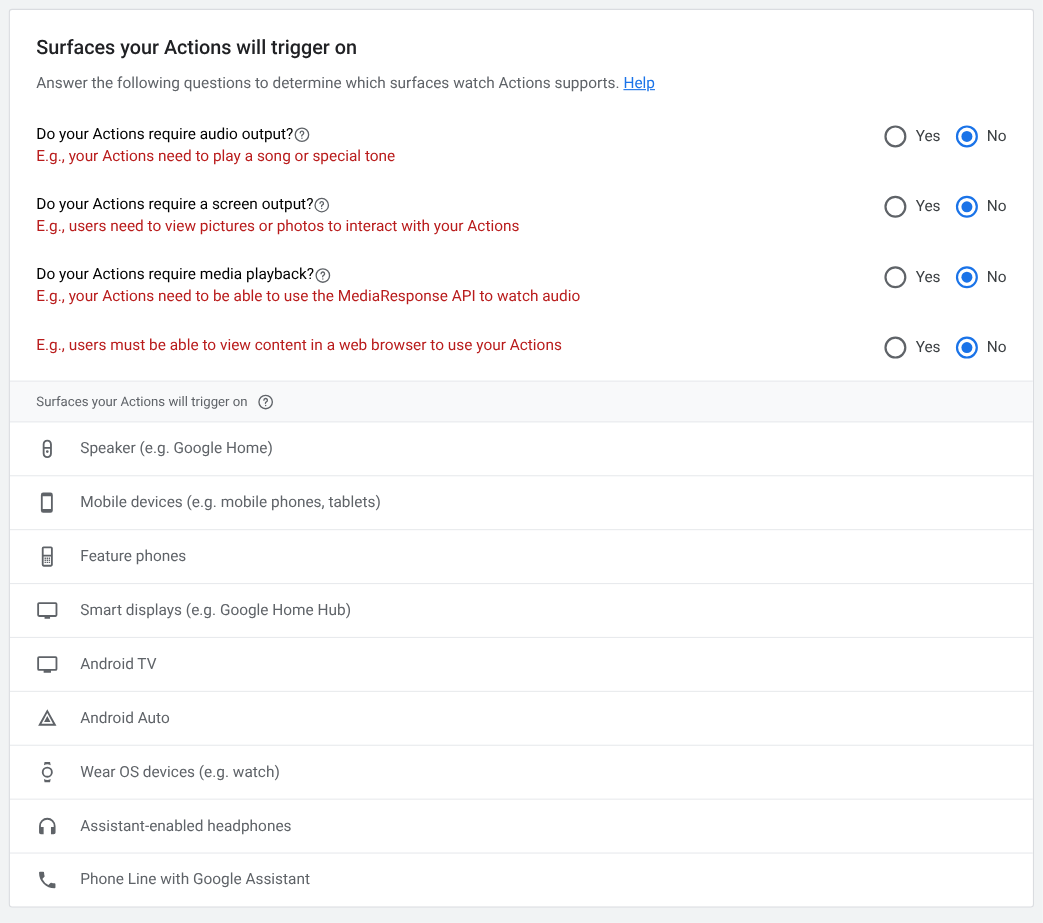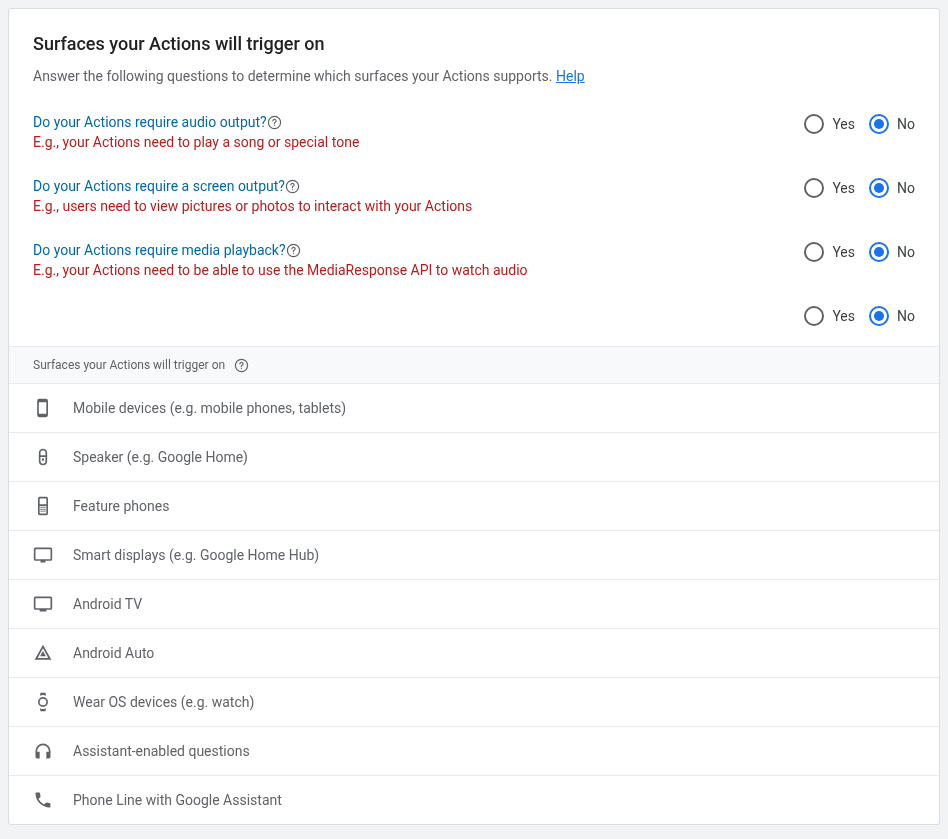--- a/index.html
+++ b/index.html
@@ -40,21 +40,21 @@
       display: flex;
       justify-content: space-between;
       align-items: flex-start;
       padding: 8px 24px 20px 24px;
     }
     .question-text {
       flex: 1;
     }
     .question-title {
       font-size: 14px;
-      color: #0369a1;
+      color: #000000;
       display: flex;
       align-items: flex-start;
       gap: 0;
       margin-bottom: 4px;
     }
     .question-example {
       font-size: 14px;
       color: #b91c1c;
     }
     .radio-group {
@@ -143,21 +143,21 @@
     }
   </style>
 </head>
 <body>
 
 <div class="card">
 
   <div class="card-header">
     <h2 class="card-title">Surfaces your Actions will trigger on</h2>
     <p class="card-subtitle">
-      <span>Answer the following questions to determine which surfaces your Actions supports.</span>
+      <span>Answer the following questions to determine which surfaces watch Actions supports.</span>
       <a href="#">Help</a>
     </p>
   </div>
 
   <div id="questions-container">
       <div class="question-row">
         <div class="question-text">
           <div class="question-title">
             <span>Do your Actions require audio output?</span>
             <span class="help-icon">
@@ -226,20 +226,21 @@
             <span class="radio-label">Yes</span>
           </div>
           <div class="radio-option">
             <span class="radio selected"></span>
             <span class="radio-label">No</span>
           </div>
         </div>
       </div>
       <div class="question-row">
         <div class="question-text">
+          <div class="question-example">E.g., users must be able to view content in a web browser to use your Actions</div>
         </div>
         <div class="radio-group">
           <div class="radio-option">
             <span class="radio"></span>
             <span class="radio-label">Yes</span>
           </div>
           <div class="radio-option">
             <span class="radio selected"></span>
             <span class="radio-label">No</span>
           </div>
@@ -255,36 +256,36 @@
           <path d="M6.3 6.2a1.7 1.7 0 1 1 2.4 1.6c-.6.3-.9.7-.9 1.4" stroke-width="1.3" stroke-linecap="round"></path>
           <circle cx="8" cy="11.3" r="0.7" fill="currentColor" stroke="none"></circle>
         </svg>
     </span>
   </div>
 
   <div id="surfaces-container">
       <div class="surface-item">
         <span class="surface-icon">
           <svg viewBox="0 0 24 24">
+            <path d="M12 2C9 2 7 4 7 7v10c0 3 2 5 5 5s5-2 5-5V7c0-3-2-5-5-5zm0 2c1.7 0 3 1.3 3 3v3H9V7c0-1.7 1.3-3 3-3zm0 16c-1.7 0-3-1.3-3-3v-5h6v5c0 1.7-1.3 3-3 3zm0-3.5a1.5 1.5 0 1 0 0-3 1.5 1.5 0 0 0 0 3z"></path>
+          </svg>
+        </span>
+        <span>Speaker (e.g. Google Home)</span>
+      </div>
+      <div class="surface-item">
+        <span class="surface-icon">
+          <svg viewBox="0 0 24 24">
             <path d="M15.5 1h-8A2.5 2.5 0 0 0 5 3.5v17A2.5 2.5 0 0 0 7.5 23h8a2.5 2.5 0 0 0 2.5-2.5v-17A2.5 2.5 0 0 0 15.5 1zM16 19H7V5h9v14z"></path>
           </svg>
         </span>
         <span>Mobile devices (e.g. mobile phones, tablets)</span>
       </div>
       <div class="surface-item">
         <span class="surface-icon">
           <svg viewBox="0 0 24 24">
-            <path d="M12 2C9 2 7 4 7 7v10c0 3 2 5 5 5s5-2 5-5V7c0-3-2-5-5-5zm0 2c1.7 0 3 1.3 3 3v3H9V7c0-1.7 1.3-3 3-3zm0 16c-1.7 0-3-1.3-3-3v-5h6v5c0 1.7-1.3 3-3 3zm0-3.5a1.5 1.5 0 1 0 0-3 1.5 1.5 0 0 0 0 3z"></path>
-          </svg>
-        </span>
-        <span>Speaker (e.g. Google Home)</span>
-      </div>
-      <div class="surface-item">
-        <span class="surface-icon">
-          <svg viewBox="0 0 24 24">
             <path d="M16 1H8a2 2 0 0 0-2 2v18a2 2 0 0 0 2 2h8a2 2 0 0 0 2-2V3a2 2 0 0 0-2-2zM8 3h8v7H8V3zm0 18v-9h8v9H8zm1-8h1.5v1.5H9V13zm2.25 0h1.5v1.5h-1.5V13zm2.25 0H15v1.5h-1.5V13zM9 15.25h1.5v1.5H9v-1.5zm2.25 0h1.5v1.5h-1.5v-1.5zm2.25 0H15v1.5h-1.5v-1.5zM9 17.5h1.5V19H9v-1.5zm2.25 0h1.5V19h-1.5v-1.5zm2.25 0H15V19h-1.5v-1.5z"></path>
           </svg>
         </span>
         <span>Feature phones</span>
       </div>
       <div class="surface-item">
         <span class="surface-icon">
           <svg viewBox="0 0 24 24">
             <path d="M21 3H3a2 2 0 0 0-2 2v12a2 2 0 0 0 2 2h6v2h6v-2h6a2 2 0 0 0 2-2V5a2 2 0 0 0-2-2zm0 14H3V5h18v12z"></path>
           </svg>
@@ -314,21 +315,21 @@
           </svg>
         </span>
         <span>Wear OS devices (e.g. watch)</span>
       </div>
       <div class="surface-item">
         <span class="surface-icon">
           <svg viewBox="0 0 24 24">
             <path d="M12 3a9 9 0 0 0-9 9v7a2 2 0 0 0 2 2h3v-8H5v-1a7 7 0 0 1 14 0v1h-3v8h3a2 2 0 0 0 2-2v-7a9 9 0 0 0-9-9z"></path>
           </svg>
         </span>
-        <span>Assistant-enabled questions</span>
+        <span>Assistant-enabled headphones</span>
       </div>
       <div class="surface-item">
         <span class="surface-icon">
           <svg viewBox="0 0 24 24">
             <path d="M6.6 10.8a15 15 0 0 0 6.6 6.6l2.2-2.2a1 1 0 0 1 1-.24 11 11 0 0 0 3.5.56 1 1 0 0 1 1 1V20a1 1 0 0 1-1 1A17 17 0 0 1 3 4a1 1 0 0 1 1-1h3.5a1 1 0 0 1 1 1 11 11 0 0 0 .56 3.5 1 1 0 0 1-.25 1l-2.2 2.3z"></path>
           </svg>
         </span>
         <span>Phone Line with Google Assistant</span>
       </div>
     </div>

